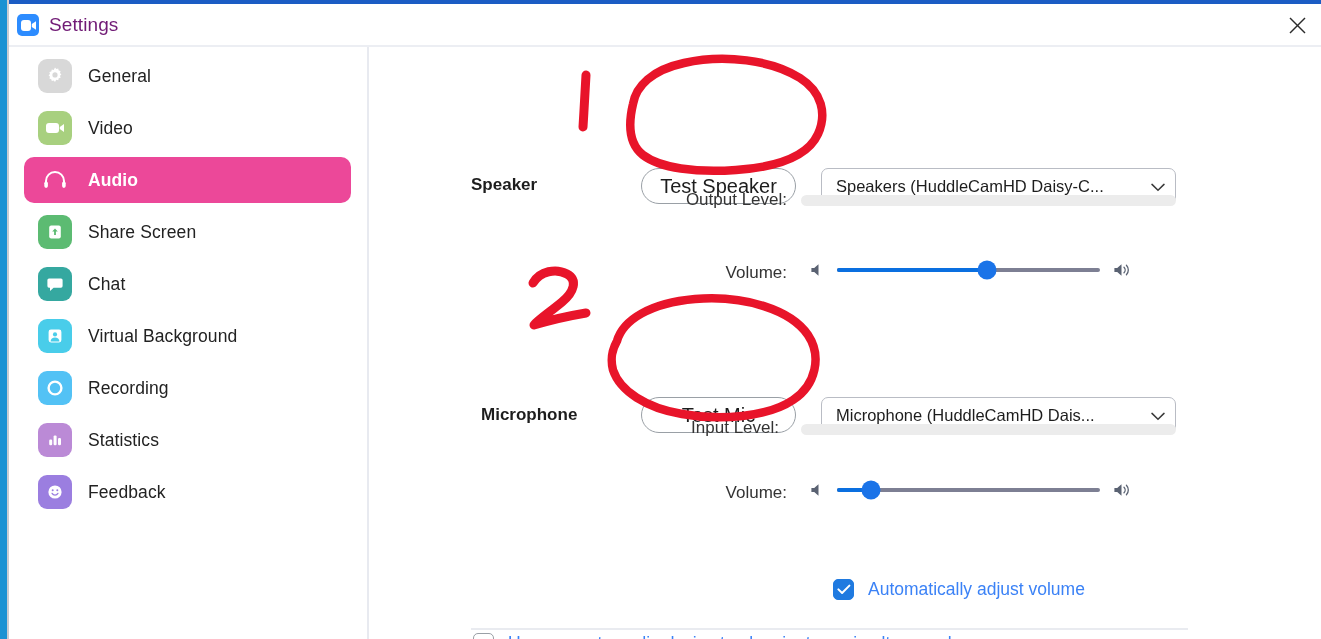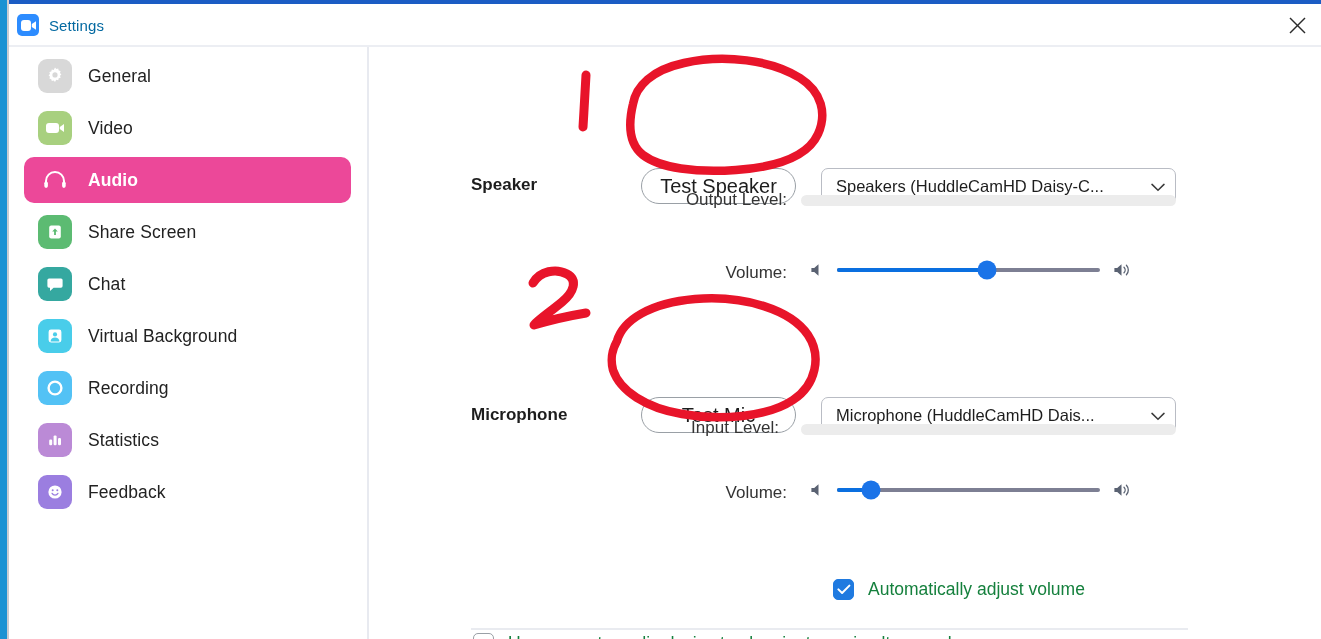--- a/index.html
+++ b/index.html
@@ -35,21 +35,21 @@
     display: flex; align-items: center;
   }
   .title-logo {
     width: 22px; height: 22px; margin-left: 8px; margin-right: 10px;
     background: #2d8cff; border-radius: 5px;
     display: flex; align-items: center; justify-content: center;
     flex: none;
   }
   .title-logo svg { display: block; }
   .title-text {
-    font-size: 15px; color: #0369a1; letter-spacing: .1px;
+    font-size: 19px; color: #701a75; letter-spacing: .1px;
   }
   .close-btn {
     position: absolute; right: 0px; top: 0px; width: 48px; height: 42px;
     display: flex; align-items: center; justify-content: center;
     color: #2b2b2b;
   }
   .close-btn svg { display: block; }
   .titlebar-underline {
     position: absolute; left: 9px; top: 45px; width: 1312px; height: 2px;
     background: #eceef3;
@@ -148,21 +148,21 @@
 
   
   .cbrow { display: flex; align-items: center; }
   .cbox {
     width: 21px; height: 21px; border-radius: 5px;
     border: 1.6px solid #9aa0a6; background: #ffffff;
     flex: none; display: flex; align-items: center; justify-content: center;
   }
   .cbox.checked { background: #1f7ae0; border-color: #1f7ae0; }
   .cbox svg { display: block; }
-  .cblabel { font-size: 17.5px; color: #15803d; margin-left: 14px; }
+  .cblabel { font-size: 17.5px; color: #3b82f6; margin-left: 14px; }
 
   .hr-bottom {
     position: absolute; left: 471px; top: 628px; width: 717px; height: 1.5px;
     background: #e9ebf0;
   }
 
   
   .annot {
     position: absolute; left: 0; top: 0; width: 1321px; height: 639px;
     pointer-events: none;
@@ -337,21 +337,21 @@
       </span>
       <span class="spk-icon">
         <svg width="20" height="16" viewBox="0 0 20 16">
           <path d="M9.5 2.2 L5.2 5.9 H2.4 v4.2 h2.8 L9.5 13.8 Z" fill="#5a6272"></path>
           <path d="M12 5.2a4 4 0 0 1 0 5.6" fill="none" stroke="#5a6272" stroke-width="1.3" stroke-linecap="round"></path>
           <path d="M14.4 3.2a7 7 0 0 1 0 9.6" fill="none" stroke="#5a6272" stroke-width="1.3" stroke-linecap="round"></path>
         </svg>
       </span>
     </div>
 
-    <div class="row" style="left:102px; top:358px; width:170px;">
+    <div class="row" style="left:112px; top:358px; width:170px;">
       <span class="sec-label">Microphone</span>
     </div>
 
     <div class="row" style="left:272px; top:350px;">
       <button class="btn-test">Test Mic</button>
     </div>
 
     <div class="row" style="left:452px; top:350px;">
       <div class="select">
         <span class="val">Microphone (HuddleCamHD Dais...</span>

